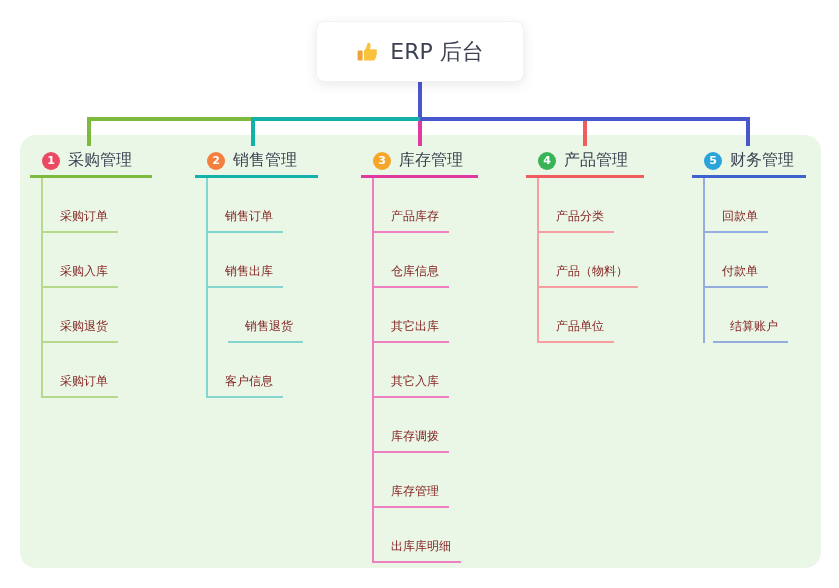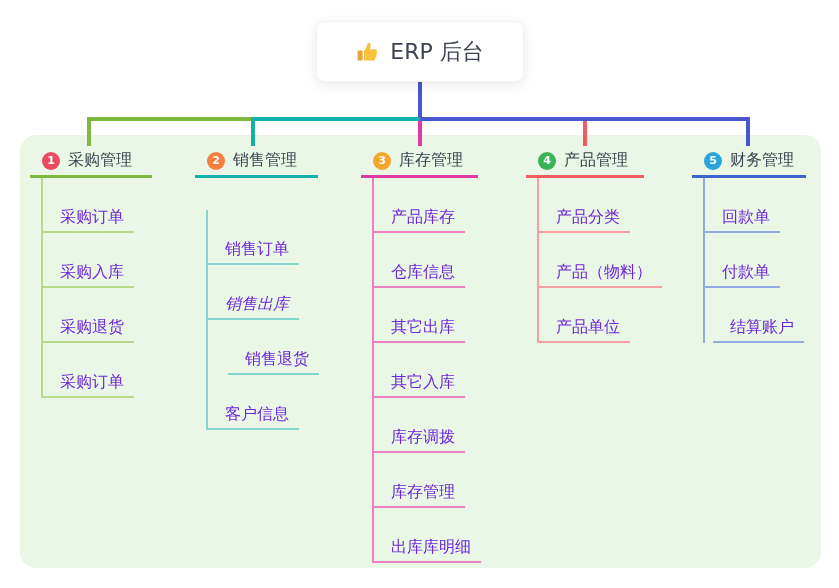--- a/index.html
+++ b/index.html
@@ -77,22 +77,22 @@
   }
   .branch-items{
     margin-left:11px;
     border-left:2px solid #000;
     width:max-content;
   }
   .branch-item{
     box-sizing:content-box;
     padding:31px 10px 7px 17px;
     line-height:15px;
-    font-size:16px;
-    color:#6d28d9;
+    font-size:12px;
+    color:#7f1d1d;
     border-bottom:2px solid #000;
     width:max-content;
     white-space:nowrap;
   }
 </style>
 </head>
 <body>
 
 <div id="stage">
 
@@ -131,22 +131,22 @@
           <div class="branch-item" style="border-bottom-color: rgb(183, 217, 140);">采购订单</div>
         </div>
   </div>
 
   <div class="branch b1">
     <div class="branch-header" style="border-bottom-color: rgb(20, 177, 171);">
       <span class="badge" style="background: rgb(244, 127, 62);">2</span>
       <span class="branch-label">销售管理</span>
     </div>
     <div class="branch-items" style="border-left-color: rgb(131, 213, 205);">
-          <div class="branch-item" style="border-bottom-color: rgb(131, 213, 205); margin-top: 32px;">销售订单</div>
-          <div class="branch-item" style="border-bottom-color: rgb(131, 213, 205); font-style: italic;">销售出库</div>
+          <div class="branch-item" style="border-bottom-color: rgb(131, 213, 205);">销售订单</div>
+          <div class="branch-item" style="border-bottom-color: rgb(131, 213, 205);">销售出库</div>
           <div class="branch-item" style="border-bottom-color: rgb(131, 213, 205); margin-left: 20px;">销售退货</div>
           <div class="branch-item" style="border-bottom-color: rgb(131, 213, 205);">客户信息</div>
         </div>
   </div>
 
   <div class="branch b2">
     <div class="branch-header" style="border-bottom-color: rgb(224, 57, 159);">
       <span class="badge" style="background: rgb(246, 166, 43);">3</span>
       <span class="branch-label">库存管理</span>
     </div>

